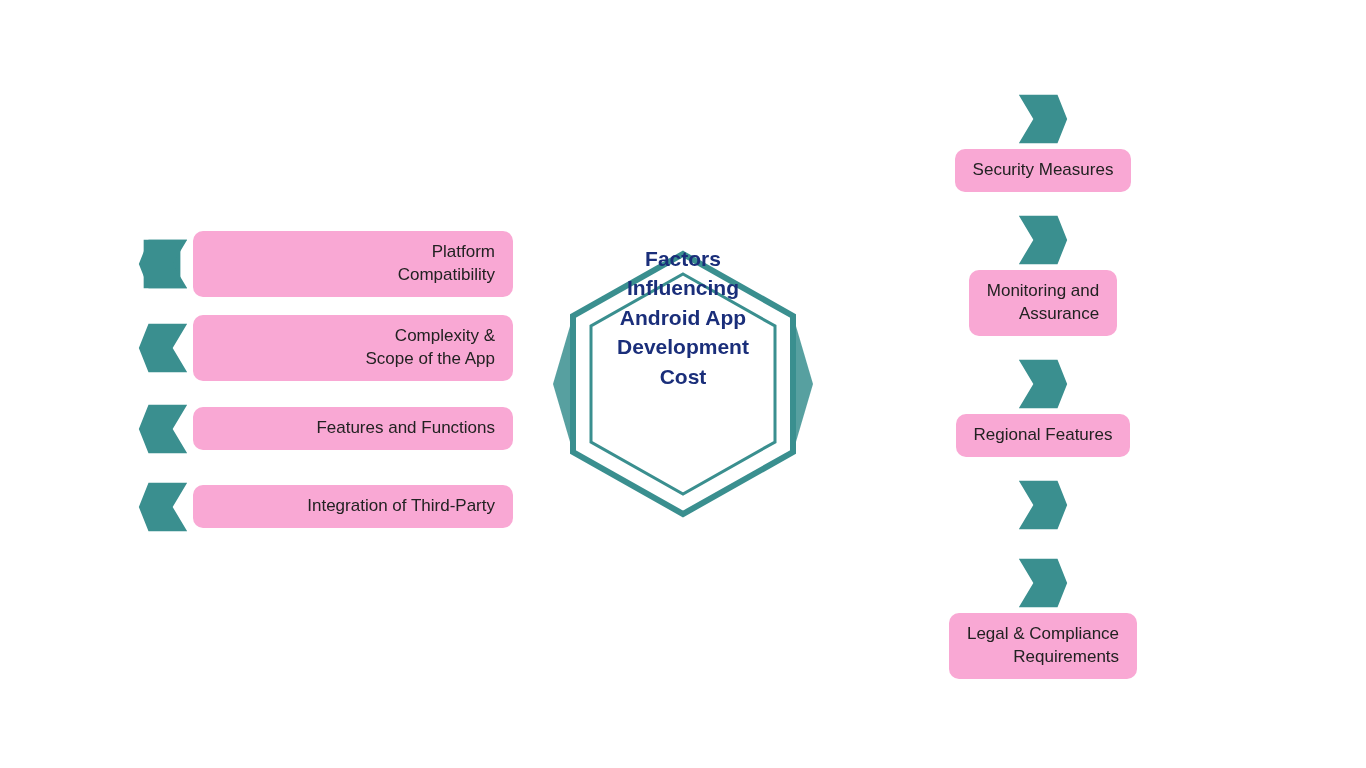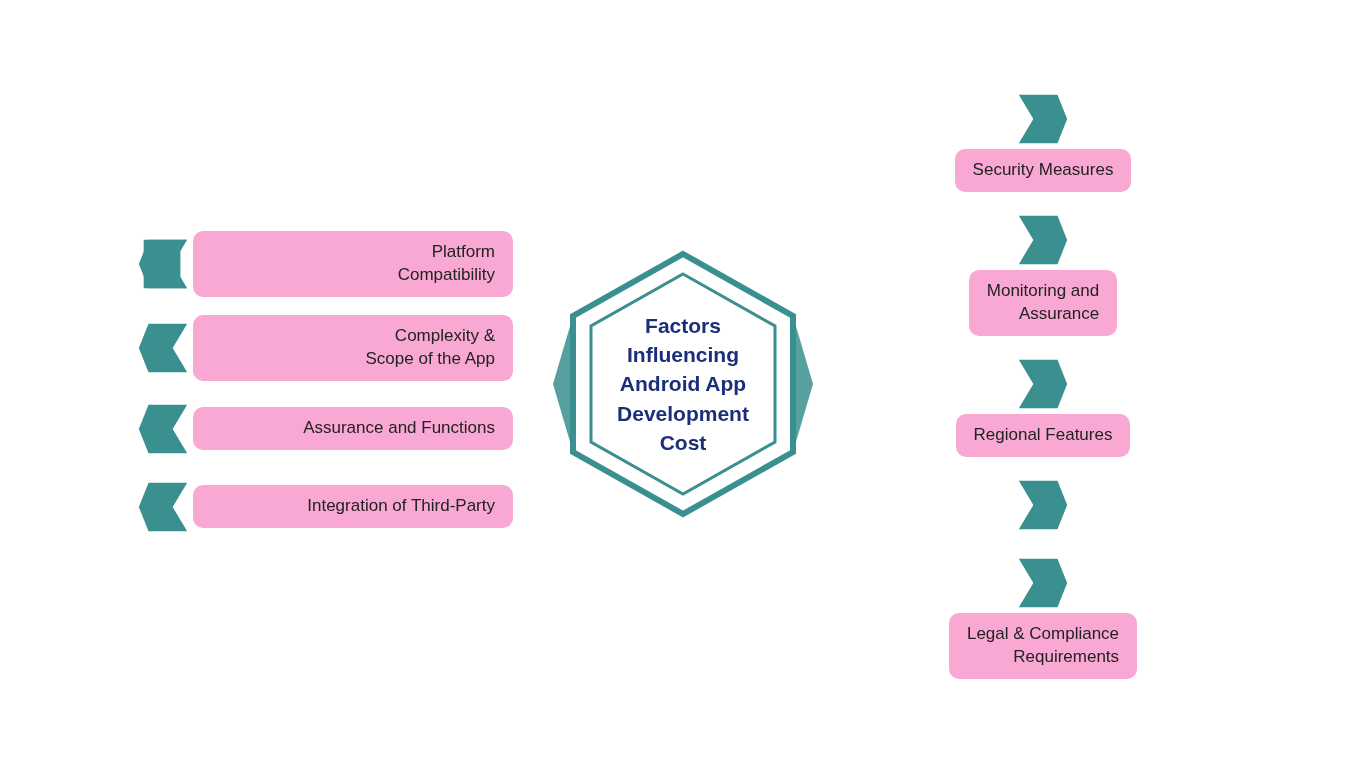--- a/index.html
+++ b/index.html
@@ -75,21 +75,21 @@
       flex: 1;
       line-height: 1.35;
     }
 
     
     .center-hex {
       width: 280px;
       height: 280px;
       flex-shrink: 0;
       display: flex;
-      align-items: center;
+      align-items: flex-start;
       justify-content: center;
       position: relative;
       margin: 0 30px;
     }
 
     .hex-svg {
       position: absolute;
       top: 0; left: 0;
       width: 100%;
       height: 100%;
@@ -139,21 +139,21 @@
       <div class="label-box">Complexity &amp;<br>Scope of the App</div>
     </div>
 
 
     <div class="item-row">
       <div class="arrow-left">
         <svg class="chevron-left-svg" viewBox="0 0 60 60" xmlns="http://www.w3.org/2000/svg">
           <path d="M55,5 L15,5 L5,30 L15,55 L55,55 L40,30 Z" fill="#3a8f8f"></path>
         </svg>
       </div>
-      <div class="label-box">Assurance and Functions</div>
+      <div class="label-box">Features and Functions</div>
     </div>
 
     <div class="item-row">
       <div class="arrow-left">
         <svg class="chevron-left-svg" viewBox="0 0 60 60" xmlns="http://www.w3.org/2000/svg">
           <path d="M55,5 L15,5 L5,30 L15,55 L55,55 L40,30 Z" fill="#3a8f8f"></path>
         </svg>
       </div>
       <div class="label-box">Integration of Third-Party</div>
     </div>

